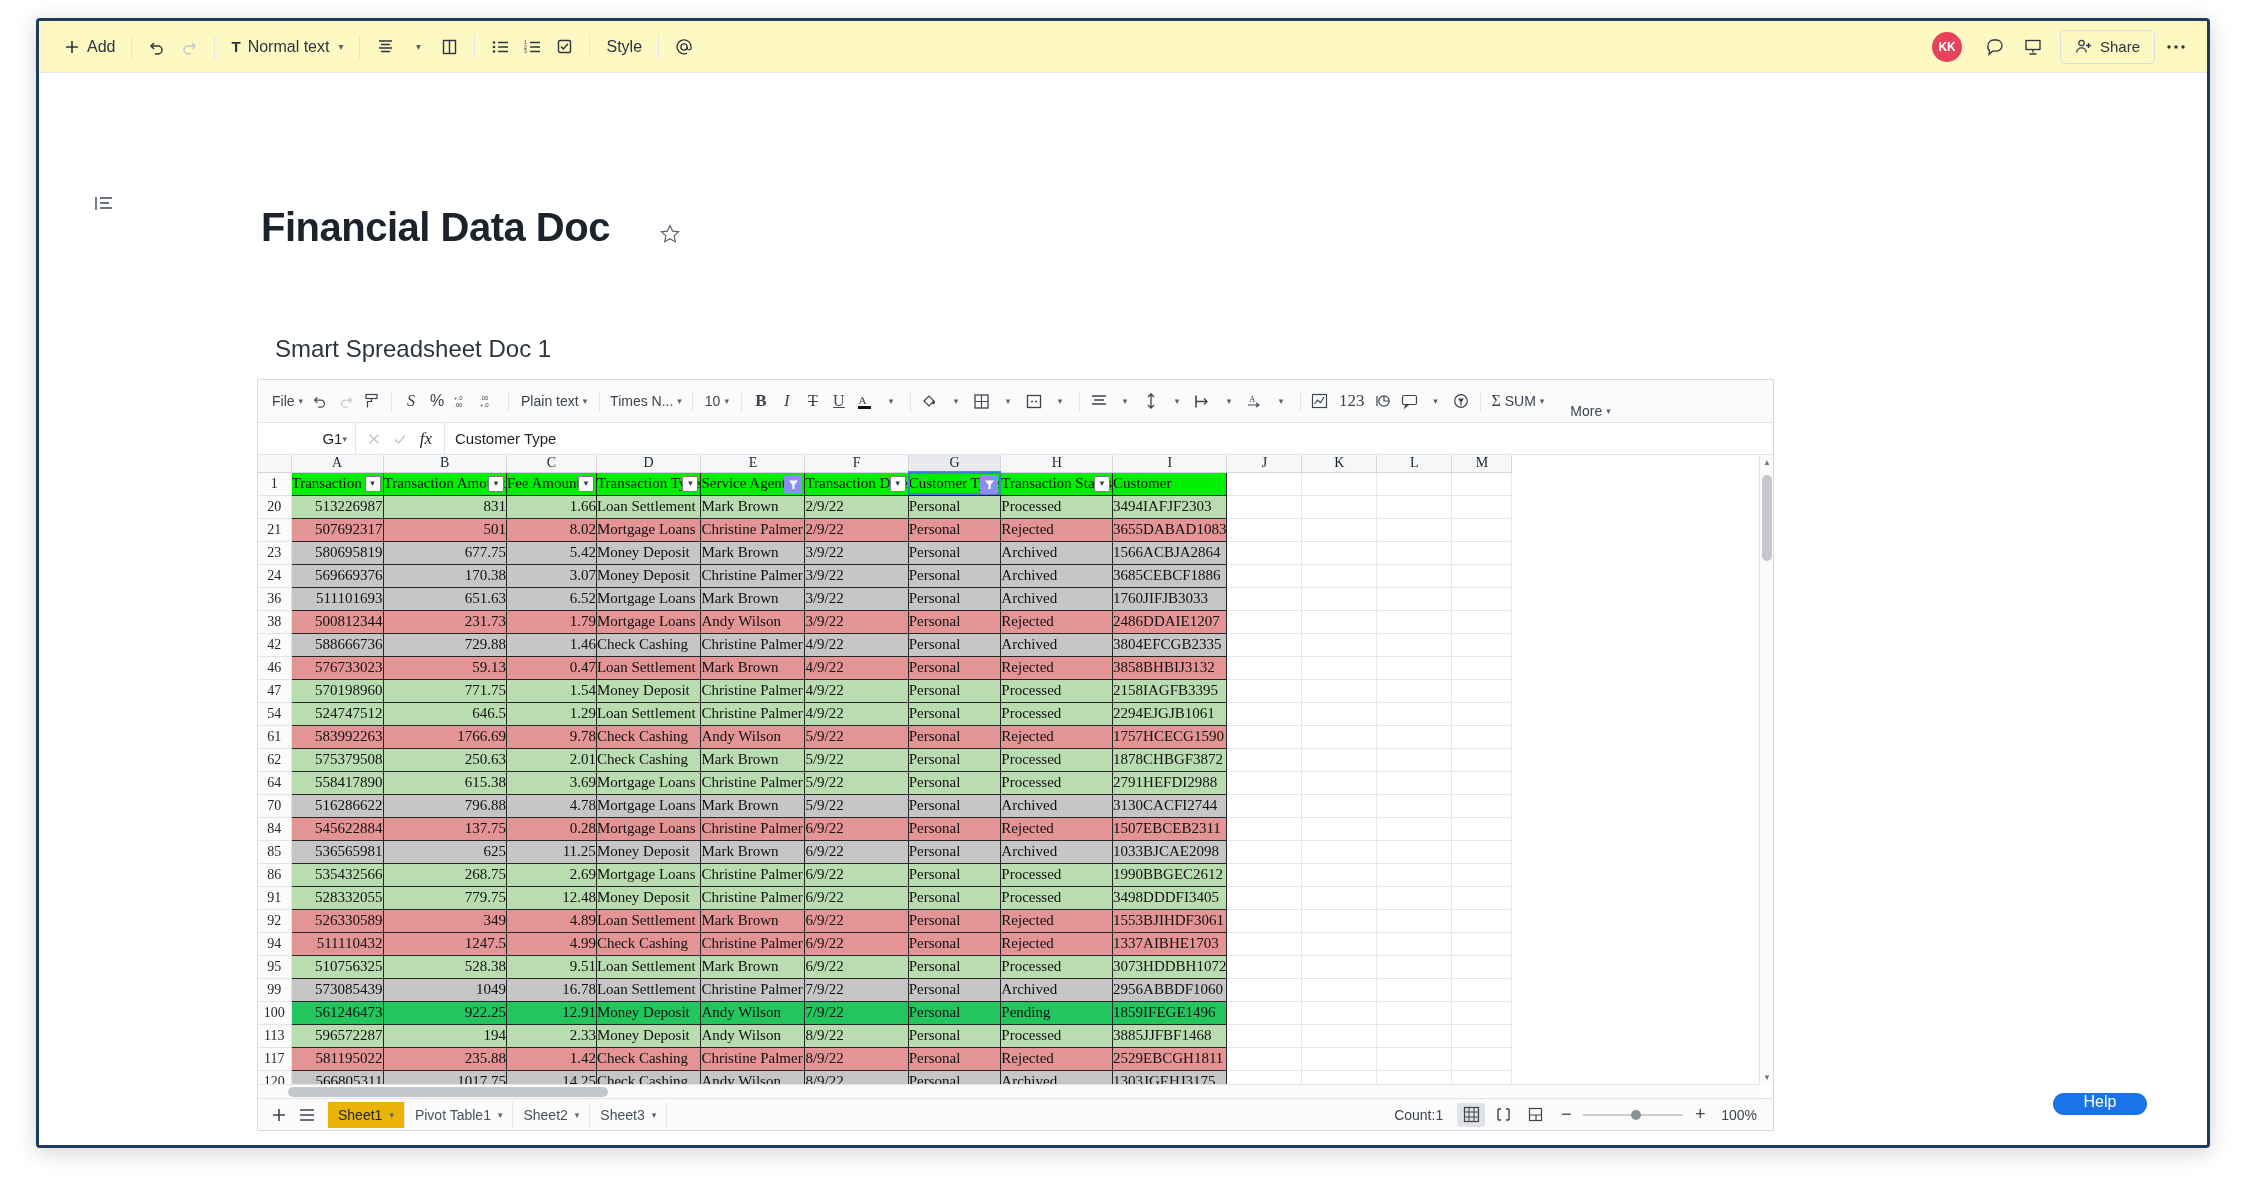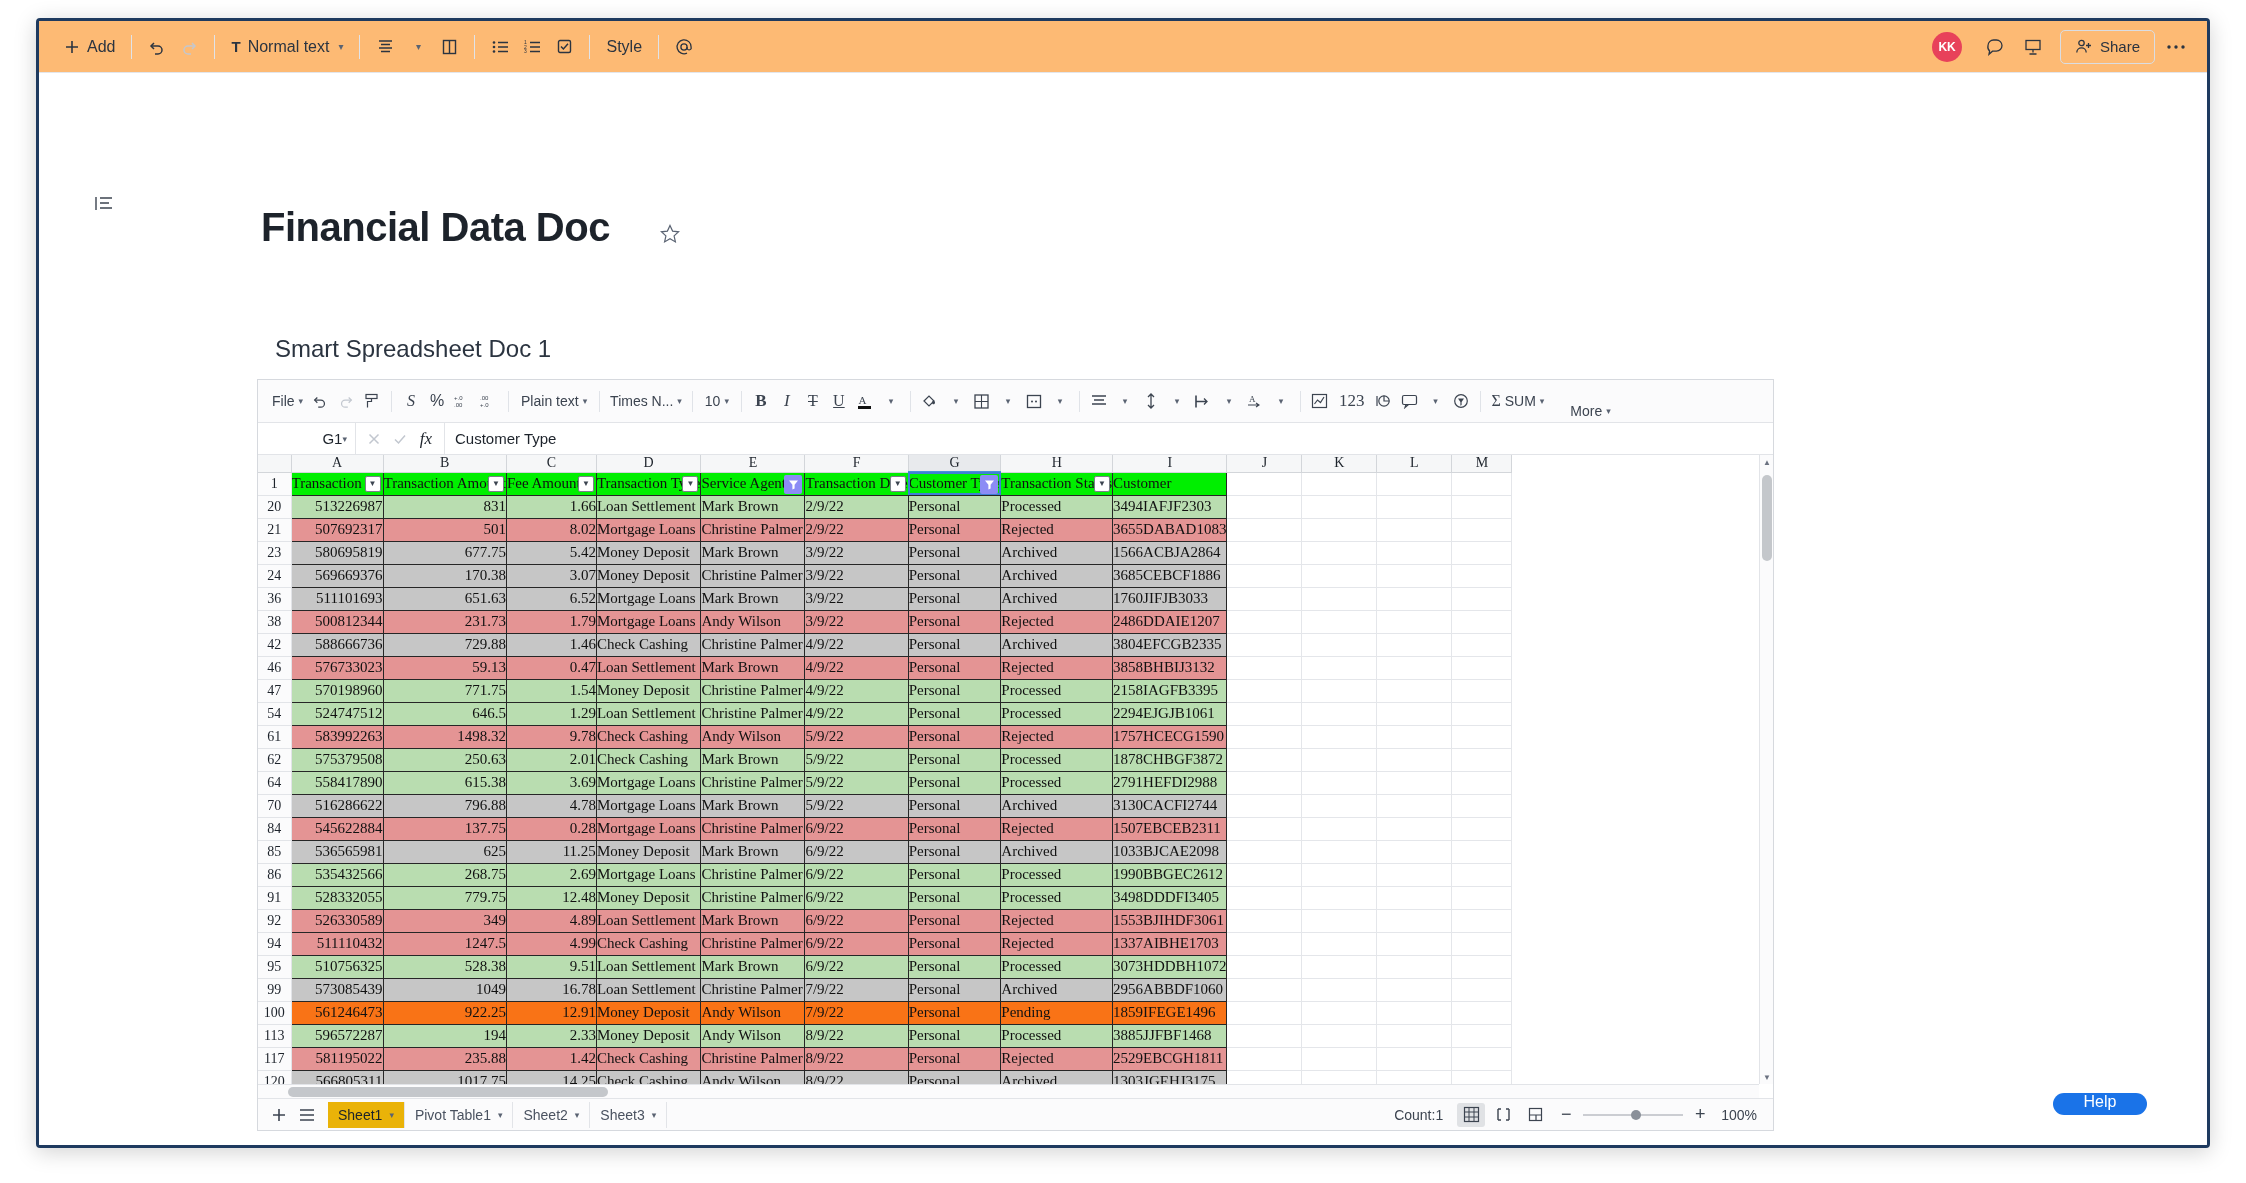--- a/index.html
+++ b/index.html
@@ -21,21 +21,21 @@
     overflow: hidden;
   }
   
   .apptoolbar {
     position: relative;
     height: 52px;
     border-bottom: 1px solid #e3e6eb;
     display: flex;
     align-items: center;
     padding: 0 14px 0 18px;
-    background: #fdba74;
+    background: #fef9c3;
   }
   .tb-left { display: flex; align-items: center; gap: 0px; }
   .tb-right { margin-left: auto; display: flex; align-items: center; gap: 4px; }
   .tbtn {
     display: flex; align-items: center; justify-content: center;
     height: 32px; min-width: 32px; padding: 0 7px;
     border-radius: 4px; color: #2b3440;
     font-size: 16px; cursor: pointer; gap: 7px;
     white-space: nowrap;
   }
@@ -157,21 +157,21 @@
   .ffilter {
     position: absolute; right: 2px; top: 2px;
     width: 18px; height: 19px; background: #8c8cf5;
     border-radius: 2px;
     display: flex; align-items: center; justify-content: center;
     cursor: pointer;
   }
   .r-green { background: #b9ddb0; }
   .r-red   { background: #e49494; }
   .r-grey  { background: #c6c6c6; }
-  .r-lav   { background: #f97316; }
+  .r-lav   { background: #22c55e; }
 
   
   .vscroll {
     position: absolute; right: 0; top: 0; width: 14px; bottom: 14px;
     background: #fbfbfc; border-left: 1px solid #e2e4e8;
   }
   .vthumb { position: absolute; left: 2px; top: 20px; width: 10px; height: 86px; background: #c4c7cb; border-radius: 5px; }
   .varrow { position:absolute; left:0; width:14px; height:14px; display:flex; align-items:center; justify-content:center; font-size:8px; color:#6b7280; }
   .hscroll {
     position: absolute; left: 0; right: 14px; bottom: 0; height: 14px;
@@ -779,21 +779,21 @@
                 <td class="cell r-green">Processed</td>
                 <td class="cell r-green">2294EJGJB1061</td>
                 <td class="cell blank"></td>
                 <td class="cell blank"></td>
                 <td class="cell blank"></td>
                 <td class="cell blank"></td>
               </tr>
               <tr>
                 <td class="rowhdr">61</td>
                 <td class="cell num r-red">583992263</td>
-                <td class="cell num r-red">1498.32</td>
+                <td class="cell num r-red">1766.69</td>
                 <td class="cell num r-red">9.78</td>
                 <td class="cell r-red">Check Cashing</td>
                 <td class="cell r-red">Andy Wilson</td>
                 <td class="cell r-red">5/9/22</td>
                 <td class="cell r-red">Personal</td>
                 <td class="cell r-red">Rejected</td>
                 <td class="cell r-red">1757HCECG1590</td>
                 <td class="cell blank"></td>
                 <td class="cell blank"></td>
                 <td class="cell blank"></td>

